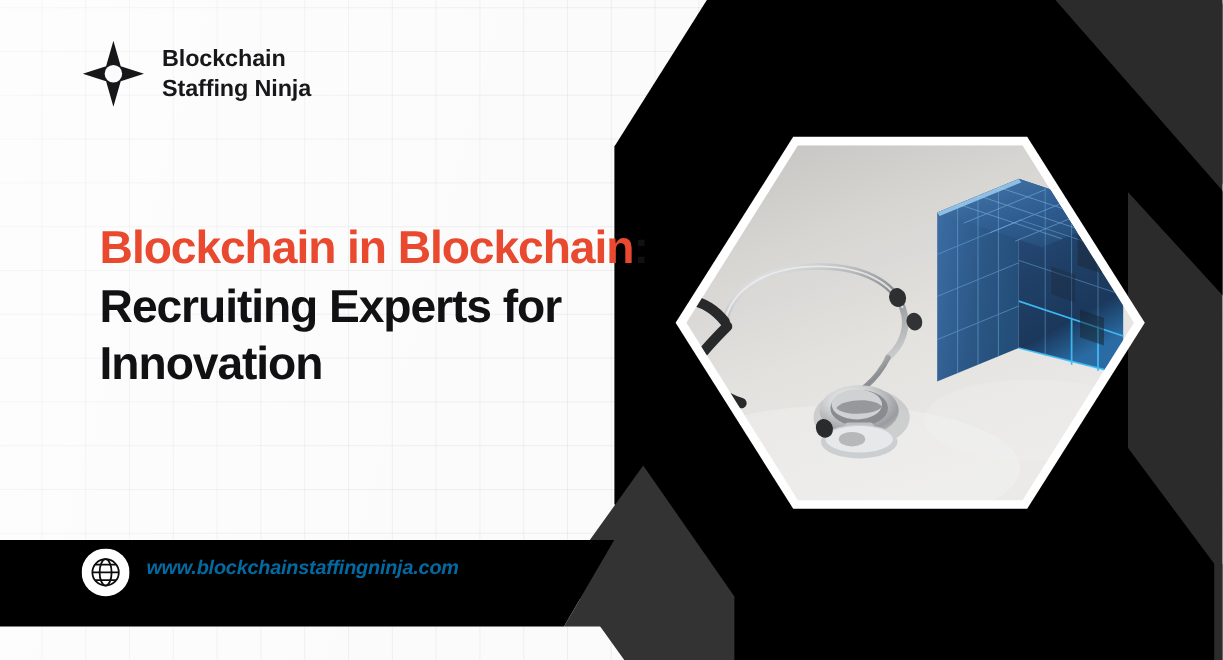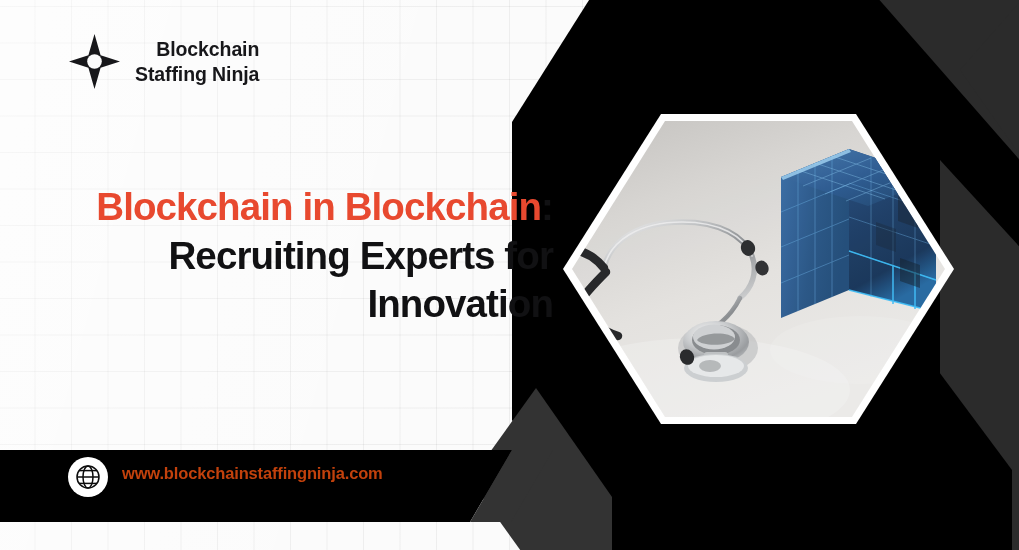--- a/index.html
+++ b/index.html
@@ -9,21 +9,20 @@
     background:#fbfbfb;
     position:relative;
   }
 
   #banner {
     position:absolute;
     left:0; top:0;
     width:1019px; height:550px;
     overflow:hidden;
     background:#fbfbfb;
-    text-align:right;
   }
 
   
   .grid-bg {
     position:absolute; left:0; top:0;
     width:1019px; height:550px;
     background-color:#fbfbfb;
     background-image:
       linear-gradient(to right, rgba(0,0,0,0.055) 1px, transparent 1px),
       linear-gradient(to bottom, rgba(0,0,0,0.055) 1px, transparent 1px);
@@ -70,22 +69,23 @@
   .headline .hl { color:#E8492F; }
 
   
   .footer-wrap { position:absolute; left:0; top:0; width:1019px; height:550px; }
   .footer-text {
     position:absolute;
     left:122px; top:465px;
     font-size:16.5px;
     font-weight:bold;
     letter-spacing:-0.15px;
-    color:#c2410c;
+    color:#0369a1;
     line-height:1;
+    font-style:italic;
   }
   .globe-wrap {
     position:absolute;
     left:68px; top:457px;
     width:40px; height:40px;
   }
 </style>
 </head>
 <body>
 

